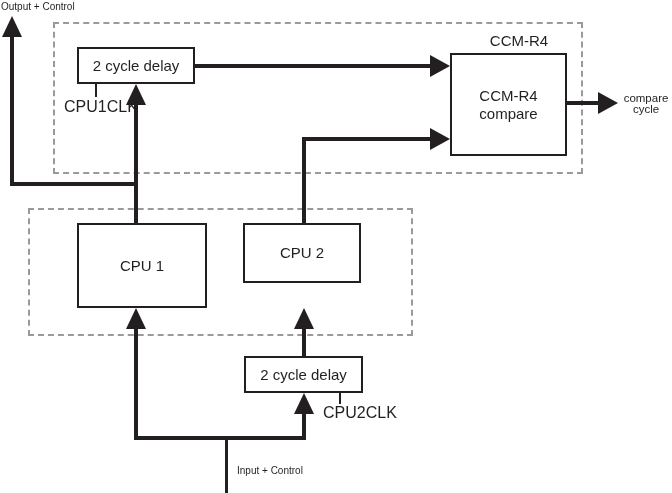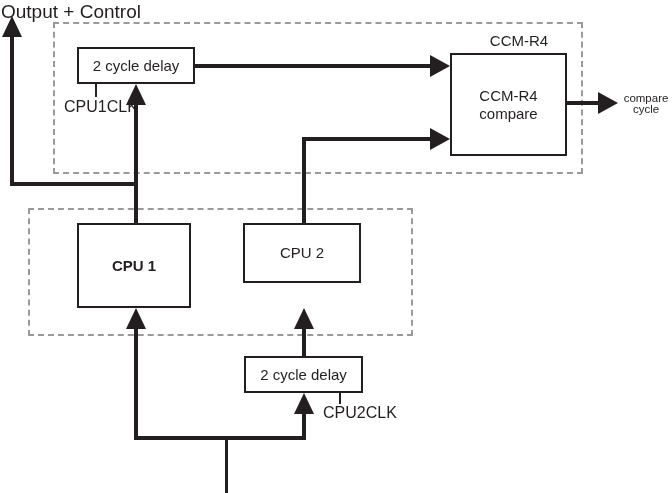--- a/index.html
+++ b/index.html
@@ -58,21 +58,21 @@
     border-top: 11px solid transparent;
     border-bottom: 11px solid transparent;
     border-left: 20px solid var(--line);
     z-index: 2;
   }
   .lbl {
     position: absolute;
     white-space: nowrap;
     z-index: 4;
   }
-  .lbl-io { font-size: 19px; }
+  .lbl-io { font-size: 10px; }
   .lbl-region { font-size: 15px; width: 120px; text-align: center; white-space: nowrap; }
   .lbl-clk { font-size: 16px; }
   .lbl-small {
     font-size: 11.5px;
     line-height: 11px;
     text-align: center;
     width: 52px;
     white-space: normal;
   }
 </style>
@@ -117,21 +117,21 @@
 
   <div class="block" style="left:77px; top:47px; width:118px; height:37px;">
     <span>2 cycle delay</span>
   </div>
 
   <div class="block" style="left:450px; top:53px; width:117px; height:103px;">
     <span>CCM-R4</span>
     <span>compare</span>
   </div>
 
-  <div class="block" style="left:77px; top:223px; width:114px; height:85px;font-weight:bold;">
+  <div class="block" style="left:77px; top:223px; width:130px; height:85px;">
     <span>CPU 1</span>
   </div>
 
   <div class="block" style="left:243px; top:223px; width:118px; height:60px;">
     <span>CPU 2</span>
   </div>
 
   <div class="block" style="left:244px; top:356px; width:119px; height:37px;">
     <span>2 cycle delay</span>
   </div>
@@ -142,14 +142,15 @@
 
   <div class="lbl lbl-clk" style="left:64px; top:98px;">CPU1CLK</div>
 
   <div class="lbl lbl-clk" style="left:323px; top:404px;">CPU2CLK</div>
 
   <div class="lbl lbl-small" style="left:620px; top:93px;">
     <div>compare</div>
     <div>cycle</div>
   </div>
 
+  <div class="lbl lbl-io" style="left:237px; top:465px;">Input + Control</div>
 
 </div>
 
 </body></html>

